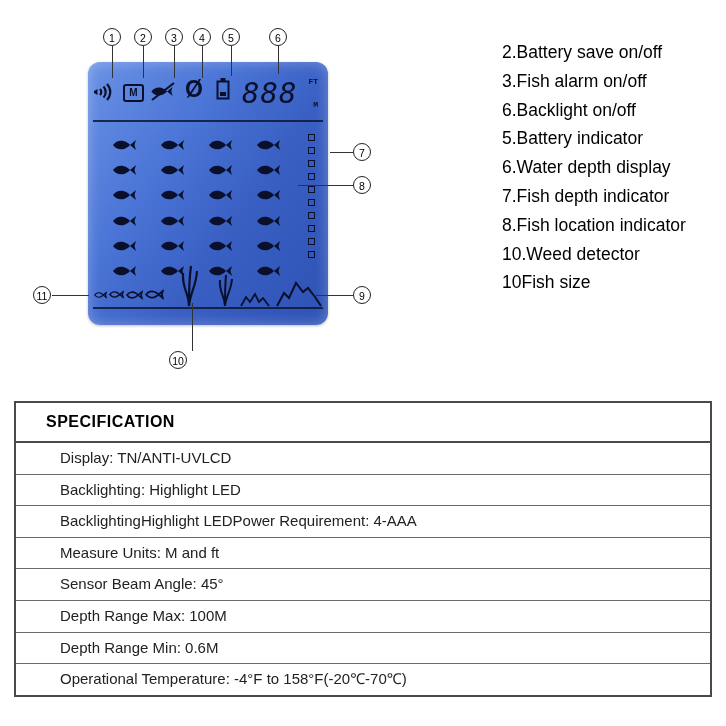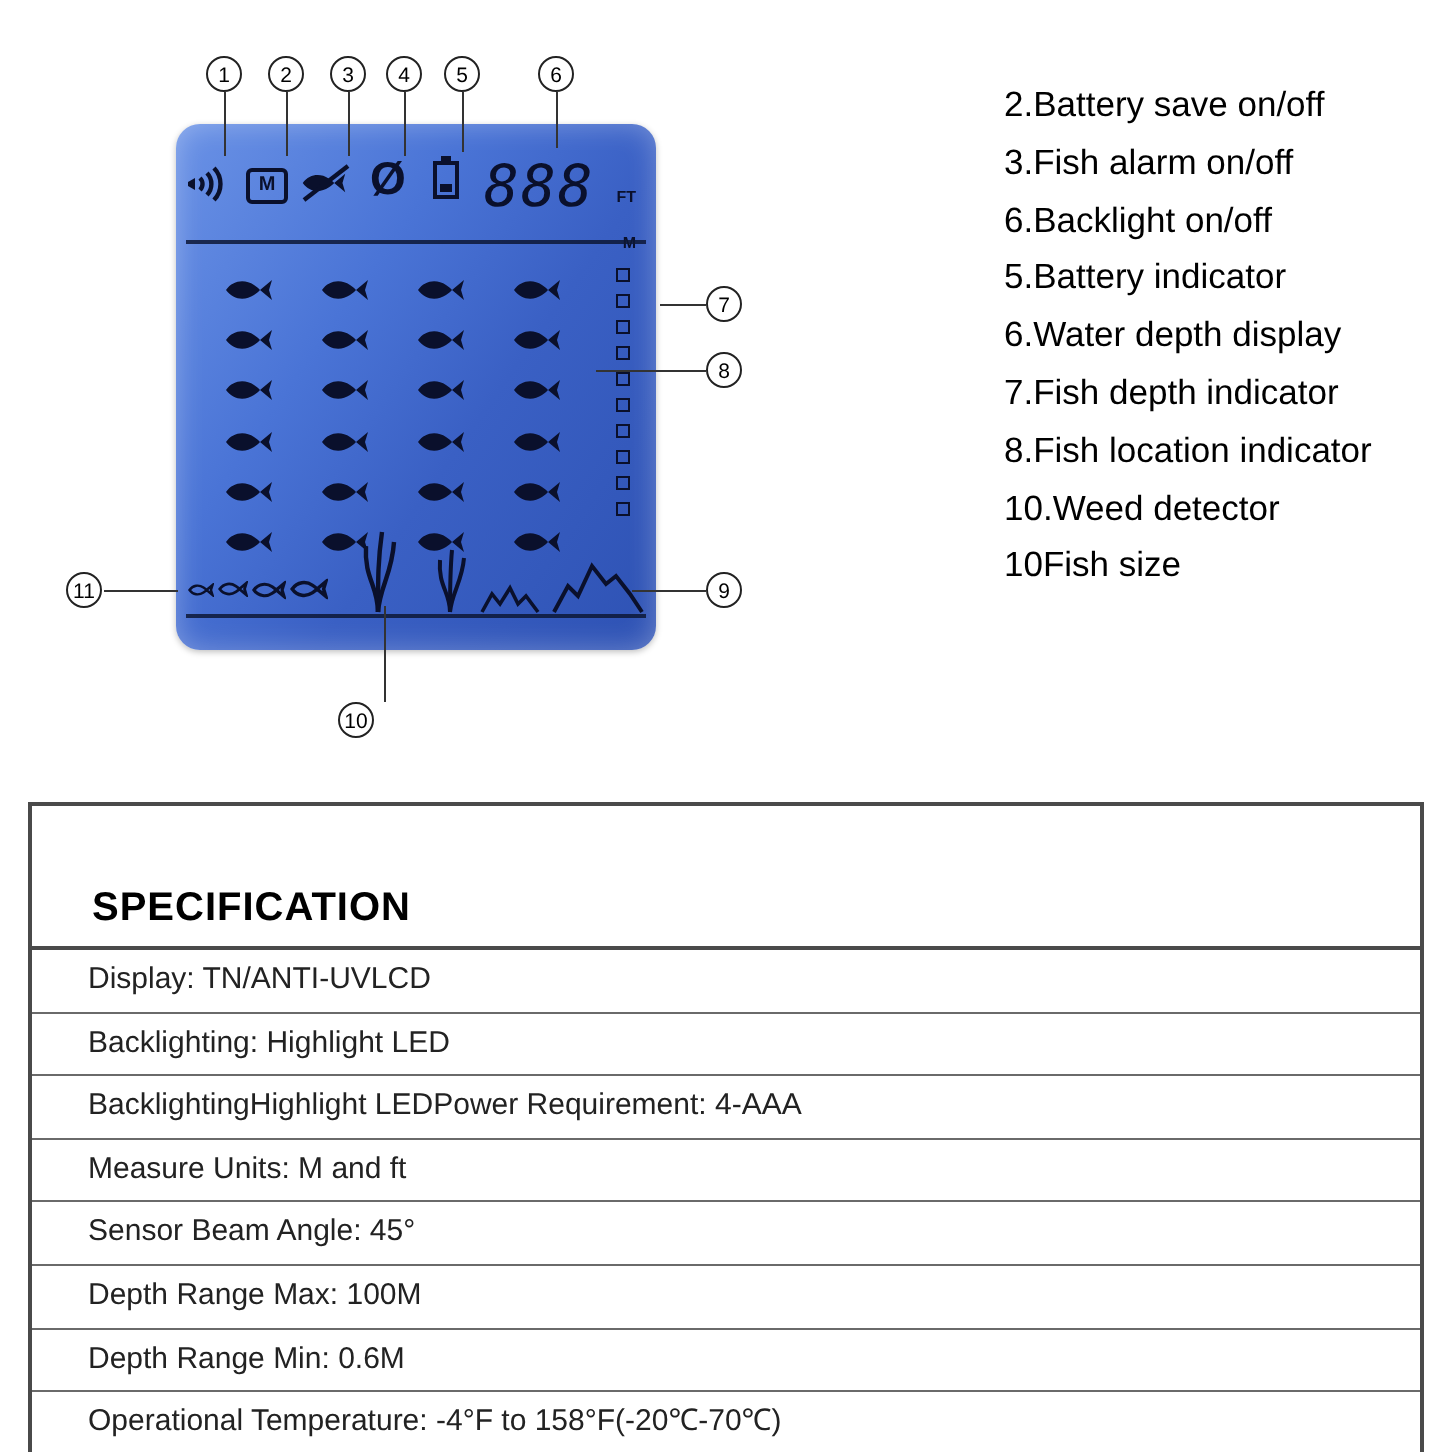--- a/index.html
+++ b/index.html
@@ -14,21 +14,21 @@
   .lcd-base{position:absolute;left:5px;right:5px;top:245px;height:1.5px;background:#0d1736;opacity:.85;}
 
   .ic{position:absolute;color:#0a102c;}
   .mem-box{width:17px;height:14px;border:2px solid #0a102c;border-radius:3px;font-size:10px;
            font-weight:bold;color:#0a102c;text-align:center;line-height:14px;}
   .backlight{font-size:23px;font-weight:600;line-height:24px;color:#0a102c;}
 
   .depth-display{position:absolute;left:154px;top:14px;width:76px;height:36px;}
   .depth-digits{font-family:"DejaVu Sans Mono",monospace;font-size:29px;font-weight:normal;font-style:italic;
                 color:#0a102c;letter-spacing:1px;line-height:34px;}
-  .depth-units{position:absolute;right:0;top:18px;text-align:right;}
+  .depth-units{position:absolute;right:0;top:1px;text-align:right;font-family:Liberation Mono, monospace;}
   .depth-units div{font-size:8px;font-weight:bold;color:#0a102c;line-height:9px;}
   .depth-units div:last-child{margin-top:14px;}
 
   .fish-grid{position:absolute;left:12px;top:70px;width:192px;height:152px;display:grid;
              grid-template-columns:repeat(4,1fr);align-items:center;justify-items:center;}
   .fish{fill:#0a102c;}
   .ofish{fill:none;stroke:#0a102c;stroke-width:2.4px;}
 
   .depth-col{position:absolute;right:13px;top:72px;display:flex;flex-direction:column;gap:6px;}
   .sq{width:7px;height:7px;border:1.5px solid #0a102c;box-sizing:border-box;}
@@ -41,23 +41,23 @@
            font-size:10.5px;line-height:18px;text-align:center;color:#000;z-index:5;box-sizing:border-box;}
   .vline{position:absolute;width:1px;background:#333;z-index:4;}
   .hline{position:absolute;height:1px;background:#333;z-index:4;}
 
   
   .legend{position:absolute;left:502px;top:38px;font-size:17.5px;color:#000;}
   .legend div{height:28.8px;line-height:28.8px;white-space:nowrap;}
 
   
   .spec{position:absolute;left:14px;top:401px;width:698px;border:2px solid #4a4a4a;box-sizing:border-box;background:#fff;}
-  .spec-title{height:38px;line-height:38px;padding-left:30px;font-size:20px;font-weight:bold;
-              letter-spacing:.5px;border-bottom:2px solid #4a4a4a;color:#000;margin-top:32px;}
-  .spec-row{height:30.6px;line-height:30.6px;padding-left:28px;font-size:15px;color:#222;
+  .spec-title{height:38px;line-height:38px;padding-left:30px;font-size:16px;font-weight:bold;
+              letter-spacing:.5px;border-bottom:2px solid #4a4a4a;color:#000;}
+  .spec-row{height:30.6px;line-height:30.6px;padding-left:44px;font-size:15px;color:#222;
             border-bottom:1px solid #6a6a6a;white-space:nowrap;}
   .spec-row:last-child{border-bottom:none;}
 </style>
 </head>
 <body>
 
 <div class="page">
 
   <svg width="0" height="0" style="position:absolute" aria-hidden="true">
     <defs>

